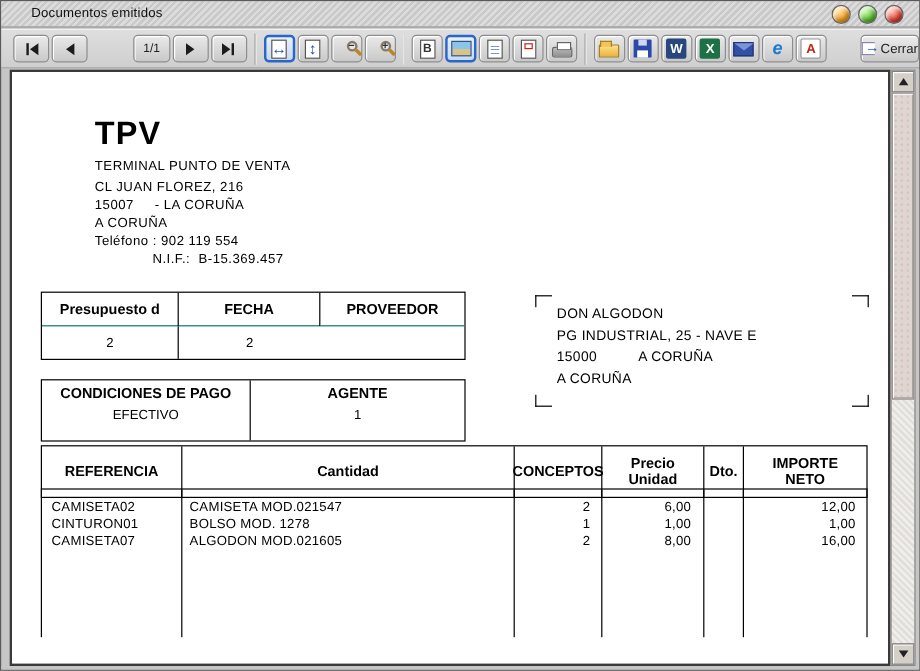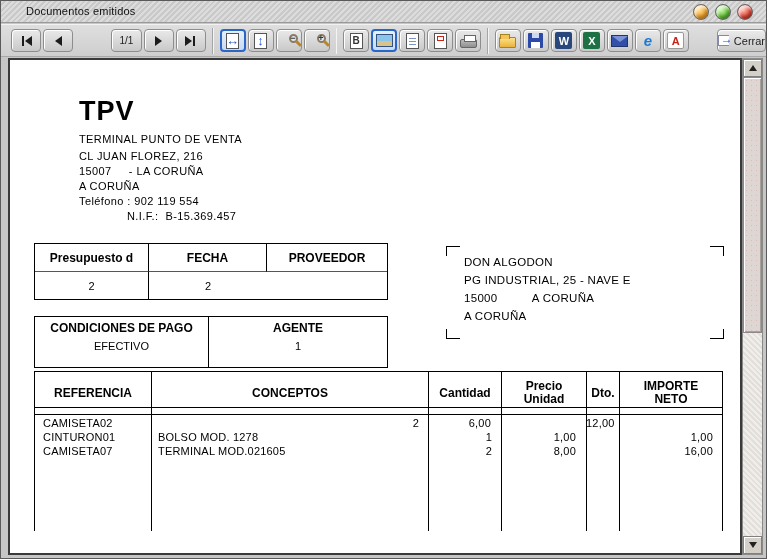--- a/index.html
+++ b/index.html
@@ -340,22 +340,22 @@
       <div class="lines">
         <div>DON ALGODON</div>
         <div>PG INDUSTRIAL, 25 - NAVE E</div>
         <div class="pre">15000          A CORUÑA</div>
         <div>A CORUÑA</div>
       </div>
     </div>
 
     <div class="ithead">
       <div class="br">REFERENCIA</div>
+      <div class="br">Cantidad</div>
       <div class="br">CONCEPTOS</div>
-      <div class="br">Cantidad</div>
       <div class="br">
         <span>Precio</span>
         <span>Unidad</span>
       </div>
       <div class="br">Dto.</div>
       <div>
         <span>IMPORTE</span>
         <span>NETO</span>
       </div>
     </div>
@@ -365,38 +365,39 @@
       <div class="vl" style="left:117px;"></div>
       <div class="vl" style="left:394px;"></div>
       <div class="vl" style="left:467px;"></div>
       <div class="vl" style="left:552px;"></div>
       <div class="vl" style="left:585px;"></div>
       <div class="vl" style="left:688px;"></div>
       <div class="rows">
 
           <div class="irow">
             <div class="c-ref">CAMISETA02</div>
+            <div class="c-con">CAMISETA MOD.021547</div>
             <div class="c-qty">2</div>
             <div class="c-pre">6,00</div>
             <div class="c-dto"></div>
             <div class="c-imp">12,00</div>
           </div>
 
           <div class="irow">
             <div class="c-ref">CINTURON01</div>
             <div class="c-con">BOLSO MOD. 1278</div>
             <div class="c-qty">1</div>
             <div class="c-pre">1,00</div>
             <div class="c-dto"></div>
             <div class="c-imp">1,00</div>
           </div>
 
           <div class="irow">
             <div class="c-ref">CAMISETA07</div>
-            <div class="c-con">TERMINAL MOD.021605</div>
+            <div class="c-con">ALGODON MOD.021605</div>
             <div class="c-qty">2</div>
             <div class="c-pre">8,00</div>
             <div class="c-dto"></div>
             <div class="c-imp">16,00</div>
           </div>
         </div>
     </div>
 
   </div>
 </div>

